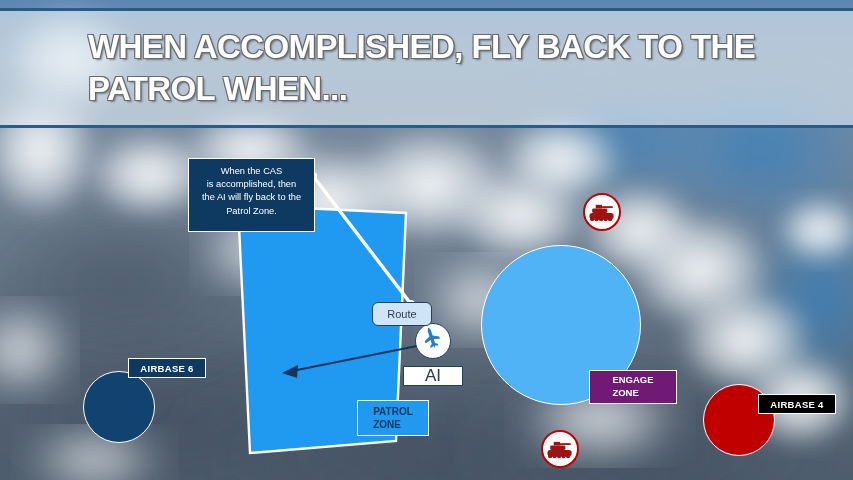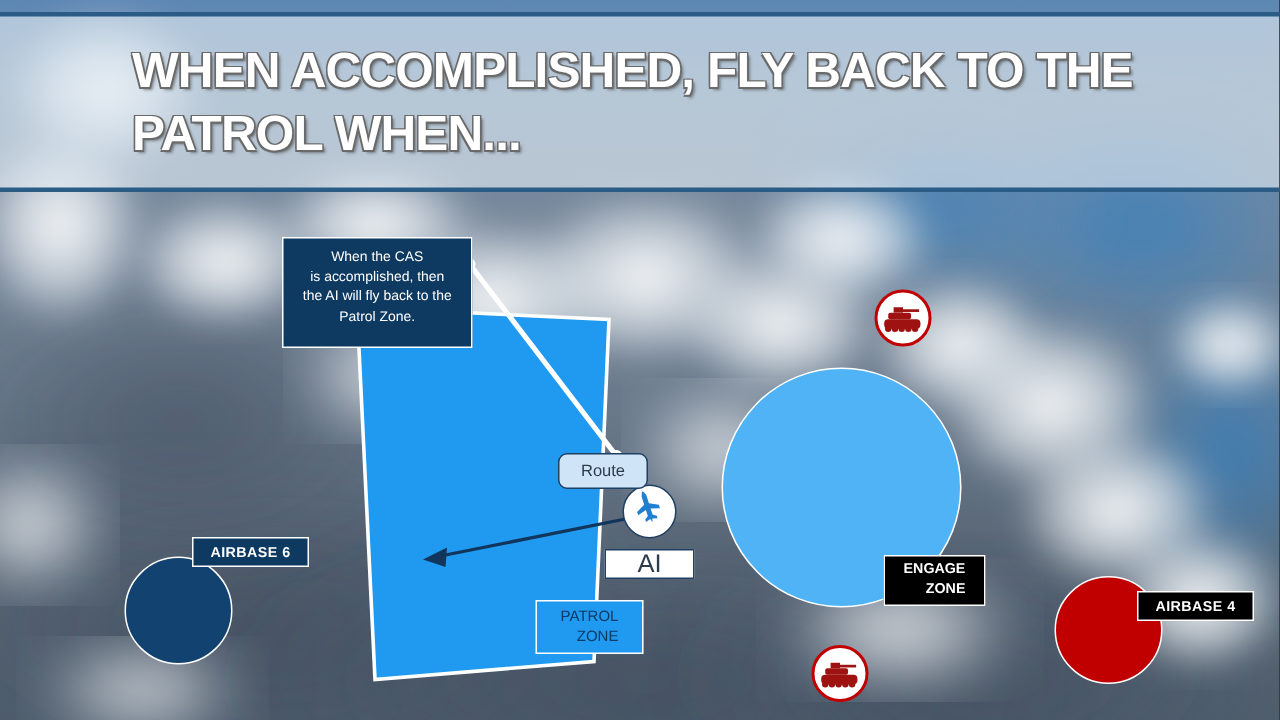--- a/index.html
+++ b/index.html
@@ -114,21 +114,21 @@
     line-height: 1.42;
     text-align: center;
     padding-top: 6px;
     white-space: pre-line;
   }
 
   
   .chip {
     position: absolute;
     box-sizing: border-box;
-    text-align: right;
+    text-align: left;
     display: flex;
     align-items: center;
     justify-content: center;
   }
   .chip-route {
     left: 372px;
     top: 302px;
     width: 60px;
     height: 24px;
     background: #cfe5f7;
@@ -149,30 +149,30 @@
   }
   .chip-patrol {
     left: 357px;
     top: 400px;
     width: 72px;
     height: 36px;
     background: #1f9af0;
     border: 1.5px solid #ffffff;
     color: #0b3a63;
     font-size: 10px;
-    font-weight: normal;
+    font-weight: bold;
     line-height: 1.35;
     white-space: pre-line;
   }
   .chip-engage {
     left: 589px;
     top: 370px;
-    width: 68px;
+    width: 88px;
     height: 34px;
-    background: #000000;
+    background: #701a75;
     border: 1.5px solid #ffffff;
     color: #ffffff;
     font-size: 9.5px;
     font-weight: bold;
     line-height: 1.35;
     white-space: pre-line;
   }
   .chip-airbase1 {
     left: 128px;
     top: 358px;

